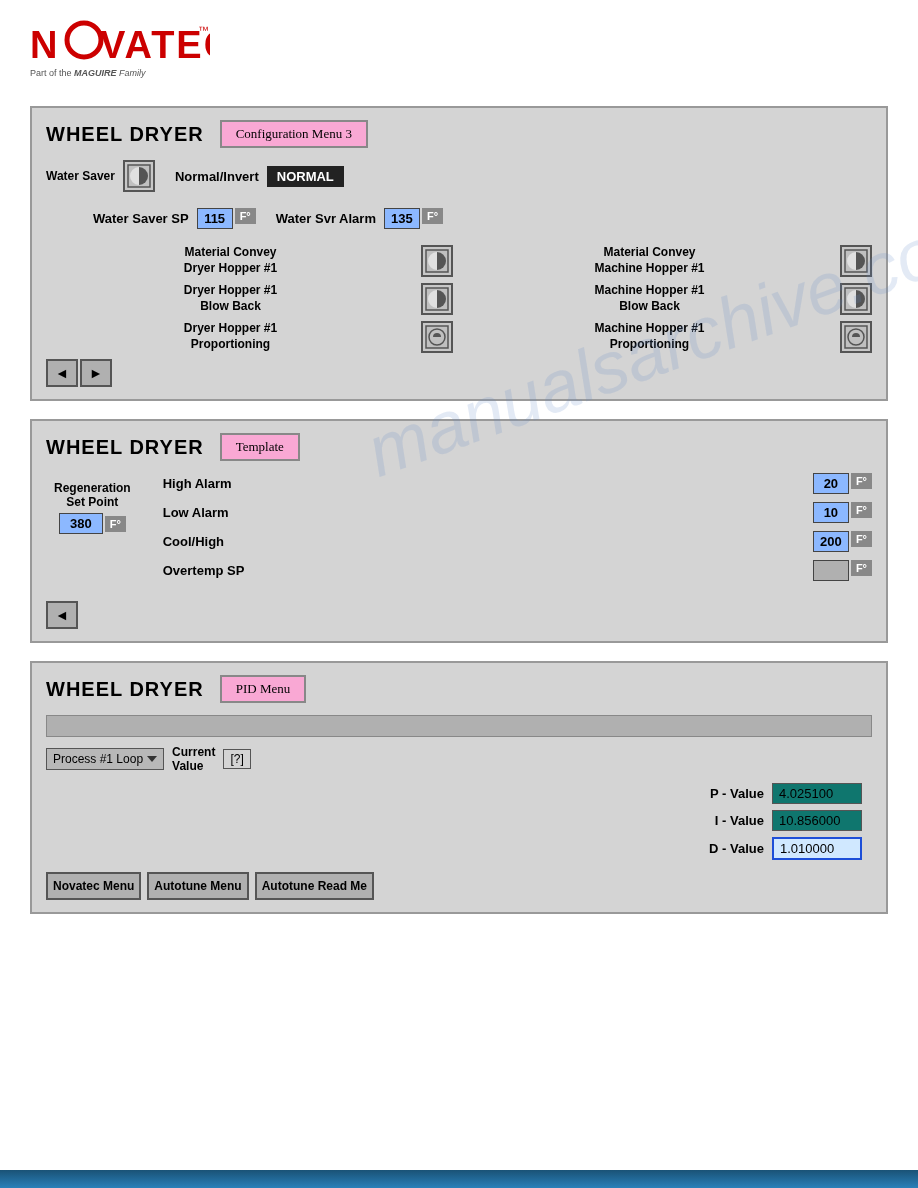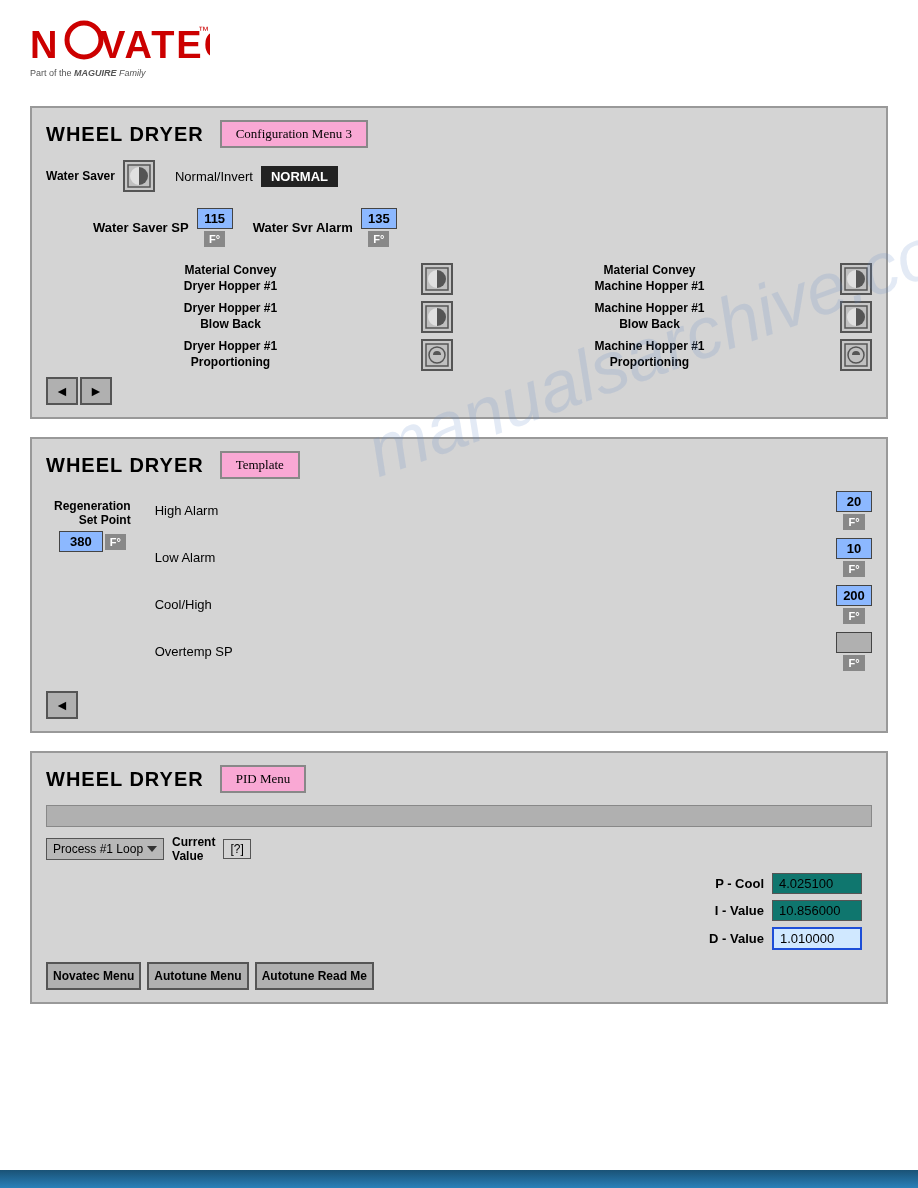--- a/index.html
+++ b/index.html
@@ -121,23 +121,22 @@
       background: #222;
       color: #fff;
       padding: 3px 10px;
       font-size: 13px;
       font-weight: bold;
     }
 
     
     .input-with-unit {
       display: flex;
-      align-items: center;
+      align-items: flex-start;
       gap: 2px;
-      flex-direction: column;
     }
     .input-box {
       background: #8cb8ff;
       border: 1px solid #444;
       padding: 2px 6px;
       font-size: 13px;
       min-width: 36px;
       text-align: center;
       font-weight: bold;
     }
@@ -201,43 +200,44 @@
     .regen-block {
       display: flex;
       flex-direction: column;
       align-items: center;
       gap: 4px;
       padding: 8px;
     }
     .regen-label {
       font-size: 12px;
       font-weight: bold;
-      text-align: right;
+      text-align: center;
     }
     .regen-input-row {
       display: flex;
       align-items: center;
       gap: 2px;
     }
     .alarm-grid {
       flex: 1;
       display: flex;
       flex-direction: column;
       gap: 8px;
     }
     .alarm-row {
       display: flex;
       align-items: center;
       justify-content: space-between;
       gap: 8px;
     }
     .alarm-label {
       font-size: 13px;
-      font-weight: normal;
+      font-weight: bold;
       min-width: 90px;
+      margin-left: 8px;
     }
 
     
     .pid-top-bar {
       background: #b0b0b0;
       height: 22px;
       width: 100%;
       margin-bottom: 8px;
       border: 1px solid #888;
     }
@@ -385,21 +385,21 @@
       <span class="config-label" style="text-align:left; font-weight:bold;">Water Saver</span>
       <div class="toggle-icon">
         <svg viewBox="0 0 24 24" xmlns="http://www.w3.org/2000/svg">
           <rect x="1" y="1" width="22" height="22" fill="#c0c0c0" stroke="#555" stroke-width="1.5"></rect>
           <path d="M12 3 A9 9 0 0 1 12 21" fill="#555"></path>
           <path d="M12 3 A9 9 0 0 0 12 21" fill="#e0e0e0"></path>
         </svg>
       </div>
     </div>
     <div class="normal-invert-row">
-      <span style="font-weight:normal;">Normal/Invert</span>
+      <span style="font-weight:bold;">Normal/Invert</span>
       <span class="normal-badge">NORMAL</span>
     </div>
   </div>
 
   <div style="display:flex; align-items:center; gap:20px; margin-bottom:10px;">
     <div class="sp-row">
       <span style="font-weight:bold;margin-left:47px;">Water Saver SP</span>
       <div class="input-with-unit">
         <span class="input-box">115</span>
         <span class="unit-badge">F°</span>
@@ -561,21 +561,21 @@
   <div class="pid-selector-row">
     <div class="process-dropdown">
       <span>Process #1 Loop</span>
       <span class="dropdown-arrow"></span>
     </div>
     <span class="current-value-label">Current<br>Value</span>
     <button class="question-btn">[?]</button>
   </div>
 
   <div class="pid-value-row">
-    <span class="pid-label">P - Cool</span>
+    <span class="pid-label">P - Value</span>
     <input class="pid-input" type="text" value="4.025100" style="">
   </div>
 
   <div class="pid-value-row">
     <span class="pid-label">I - Value</span>
     <input class="pid-input" type="text" value="10.856000" style="">
   </div>
 
   <div class="pid-value-row">
     <span class="pid-label">D - Value</span>

